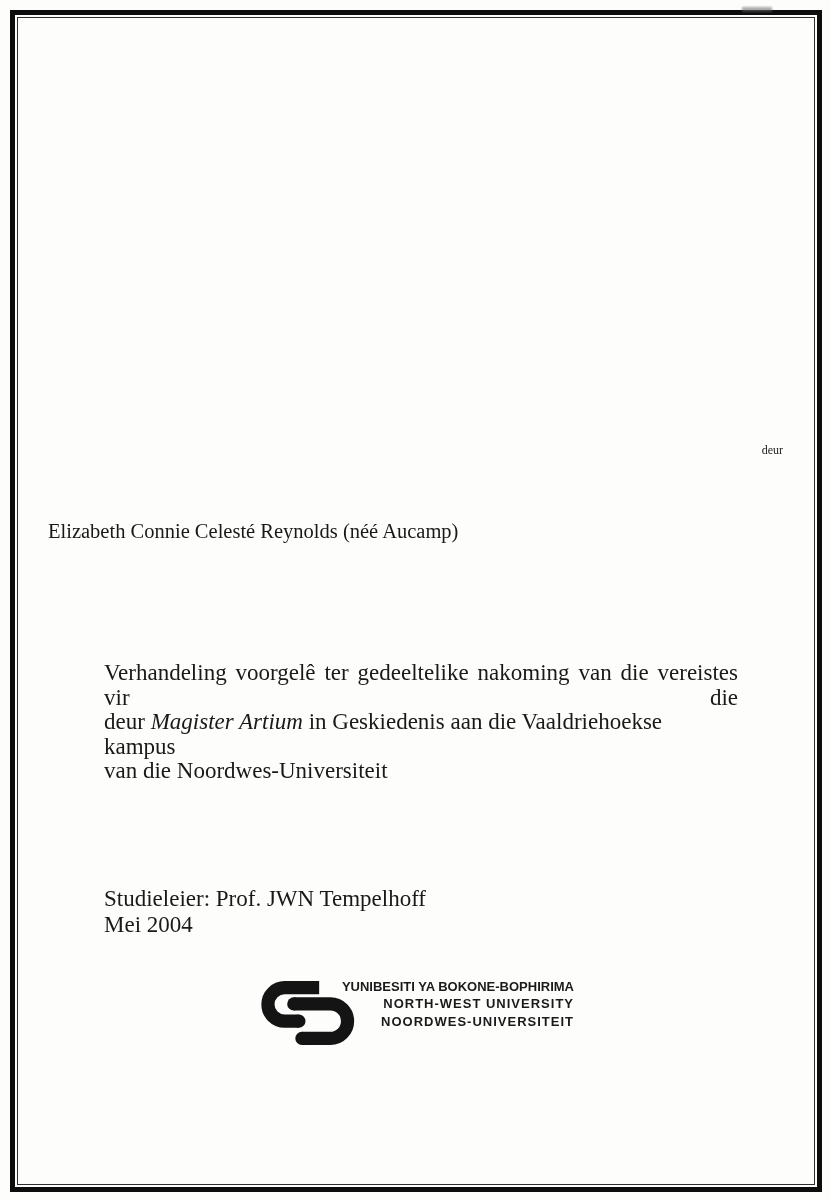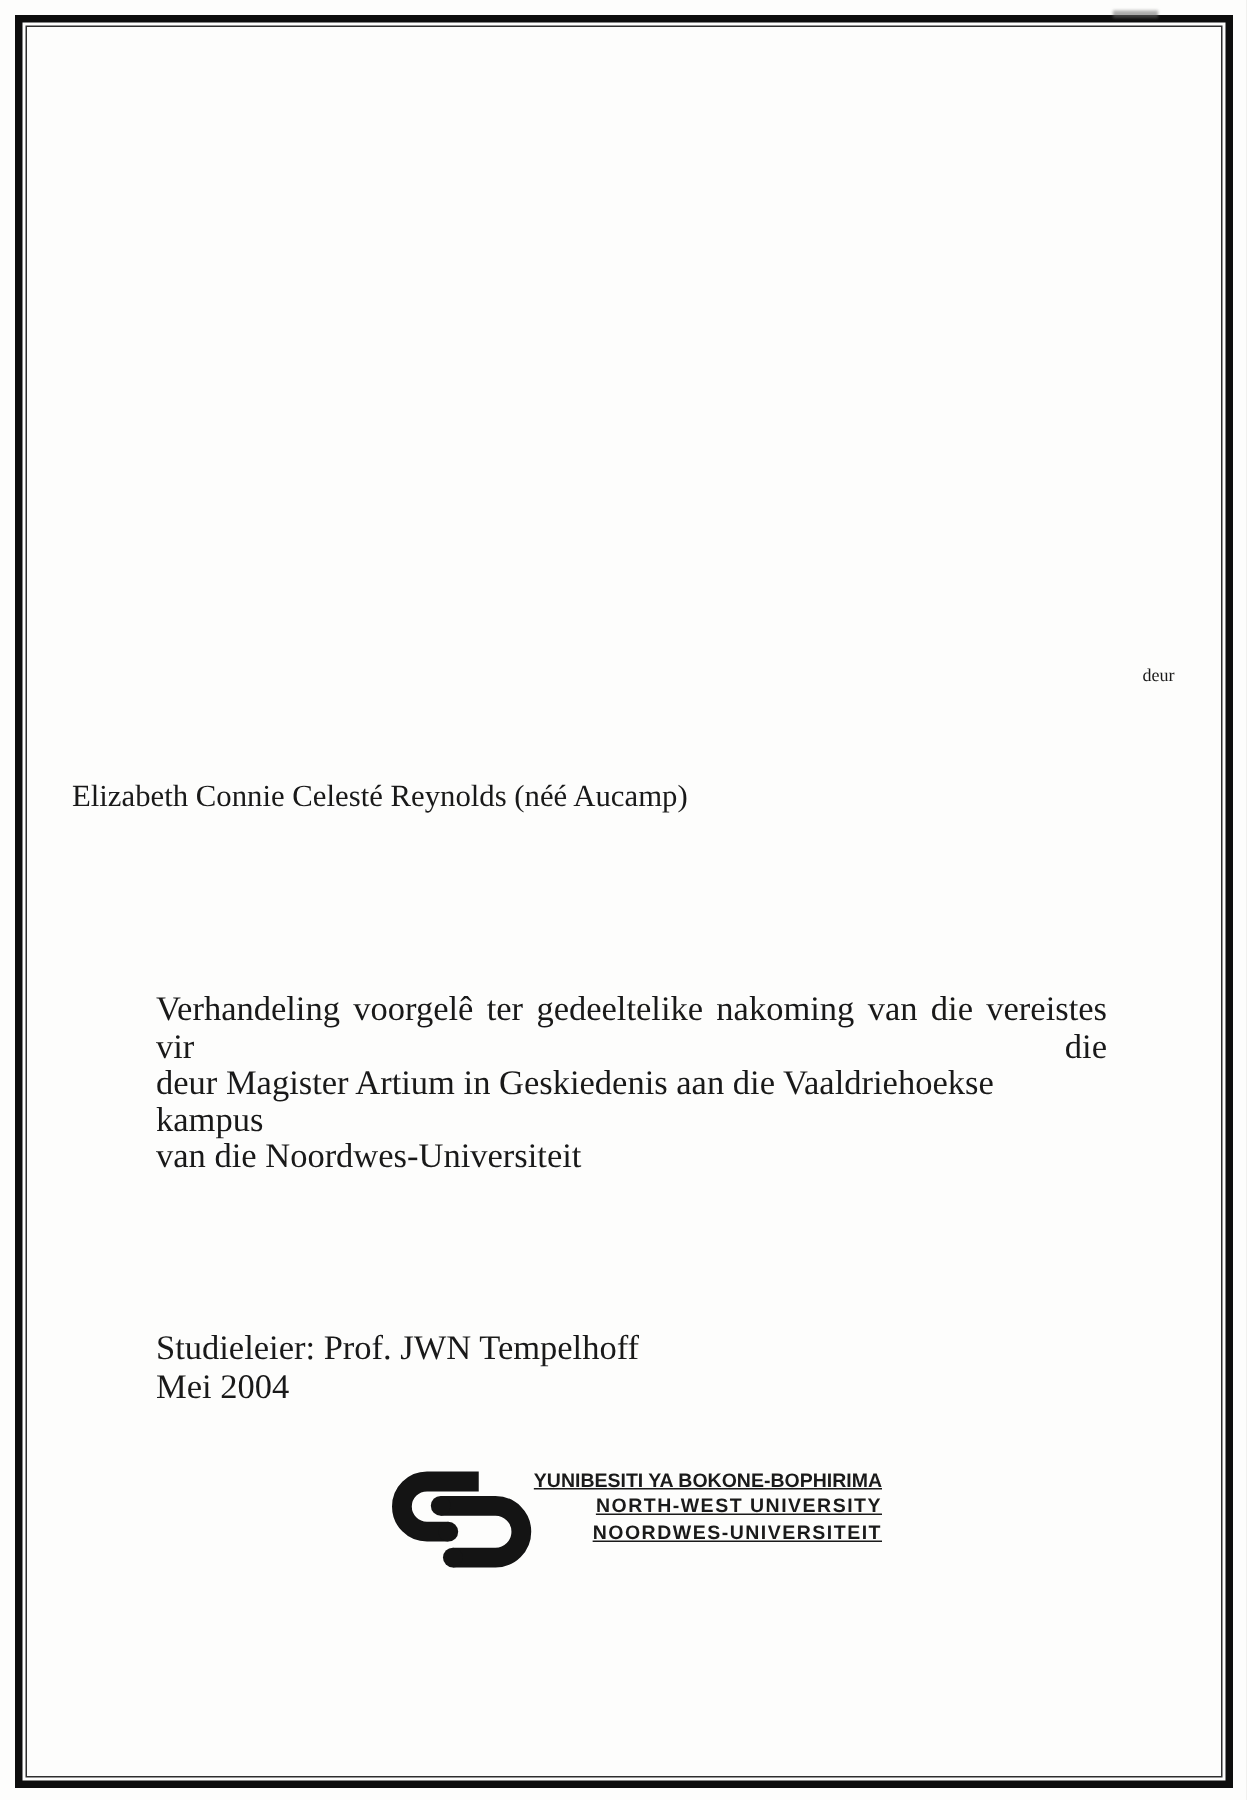--- a/index.html
+++ b/index.html
@@ -73,34 +73,33 @@
     font-size: 23px;
     line-height: 25.5px;
   }
   .logo-mark {
     position: absolute;
     left: 257px; top: 976px;
     width: 102px; height: 71px;
   }
   .logo-text {
     position: absolute;
-    right: 243px; top: 978px;
+    right: 257px; top: 978px;
     text-align: right;
     white-space: nowrap;
     font-family: "Liberation Sans", sans-serif;
     font-weight: 700;
     font-size: 13px;
     line-height: 17.4px;
     color: #1a1a1a;
-    text-decoration: underline;
   }
   .logo-text .wide {
     letter-spacing: 1px;
   }
-  .ital { }
+  .ital { font-style: italic; }
 </style>
 </head>
 <body>
 
 <div class="page">
 
   <div class="frame-outer">
     <div class="frame-inner"></div>
   </div>
   <div class="smudge"></div>

